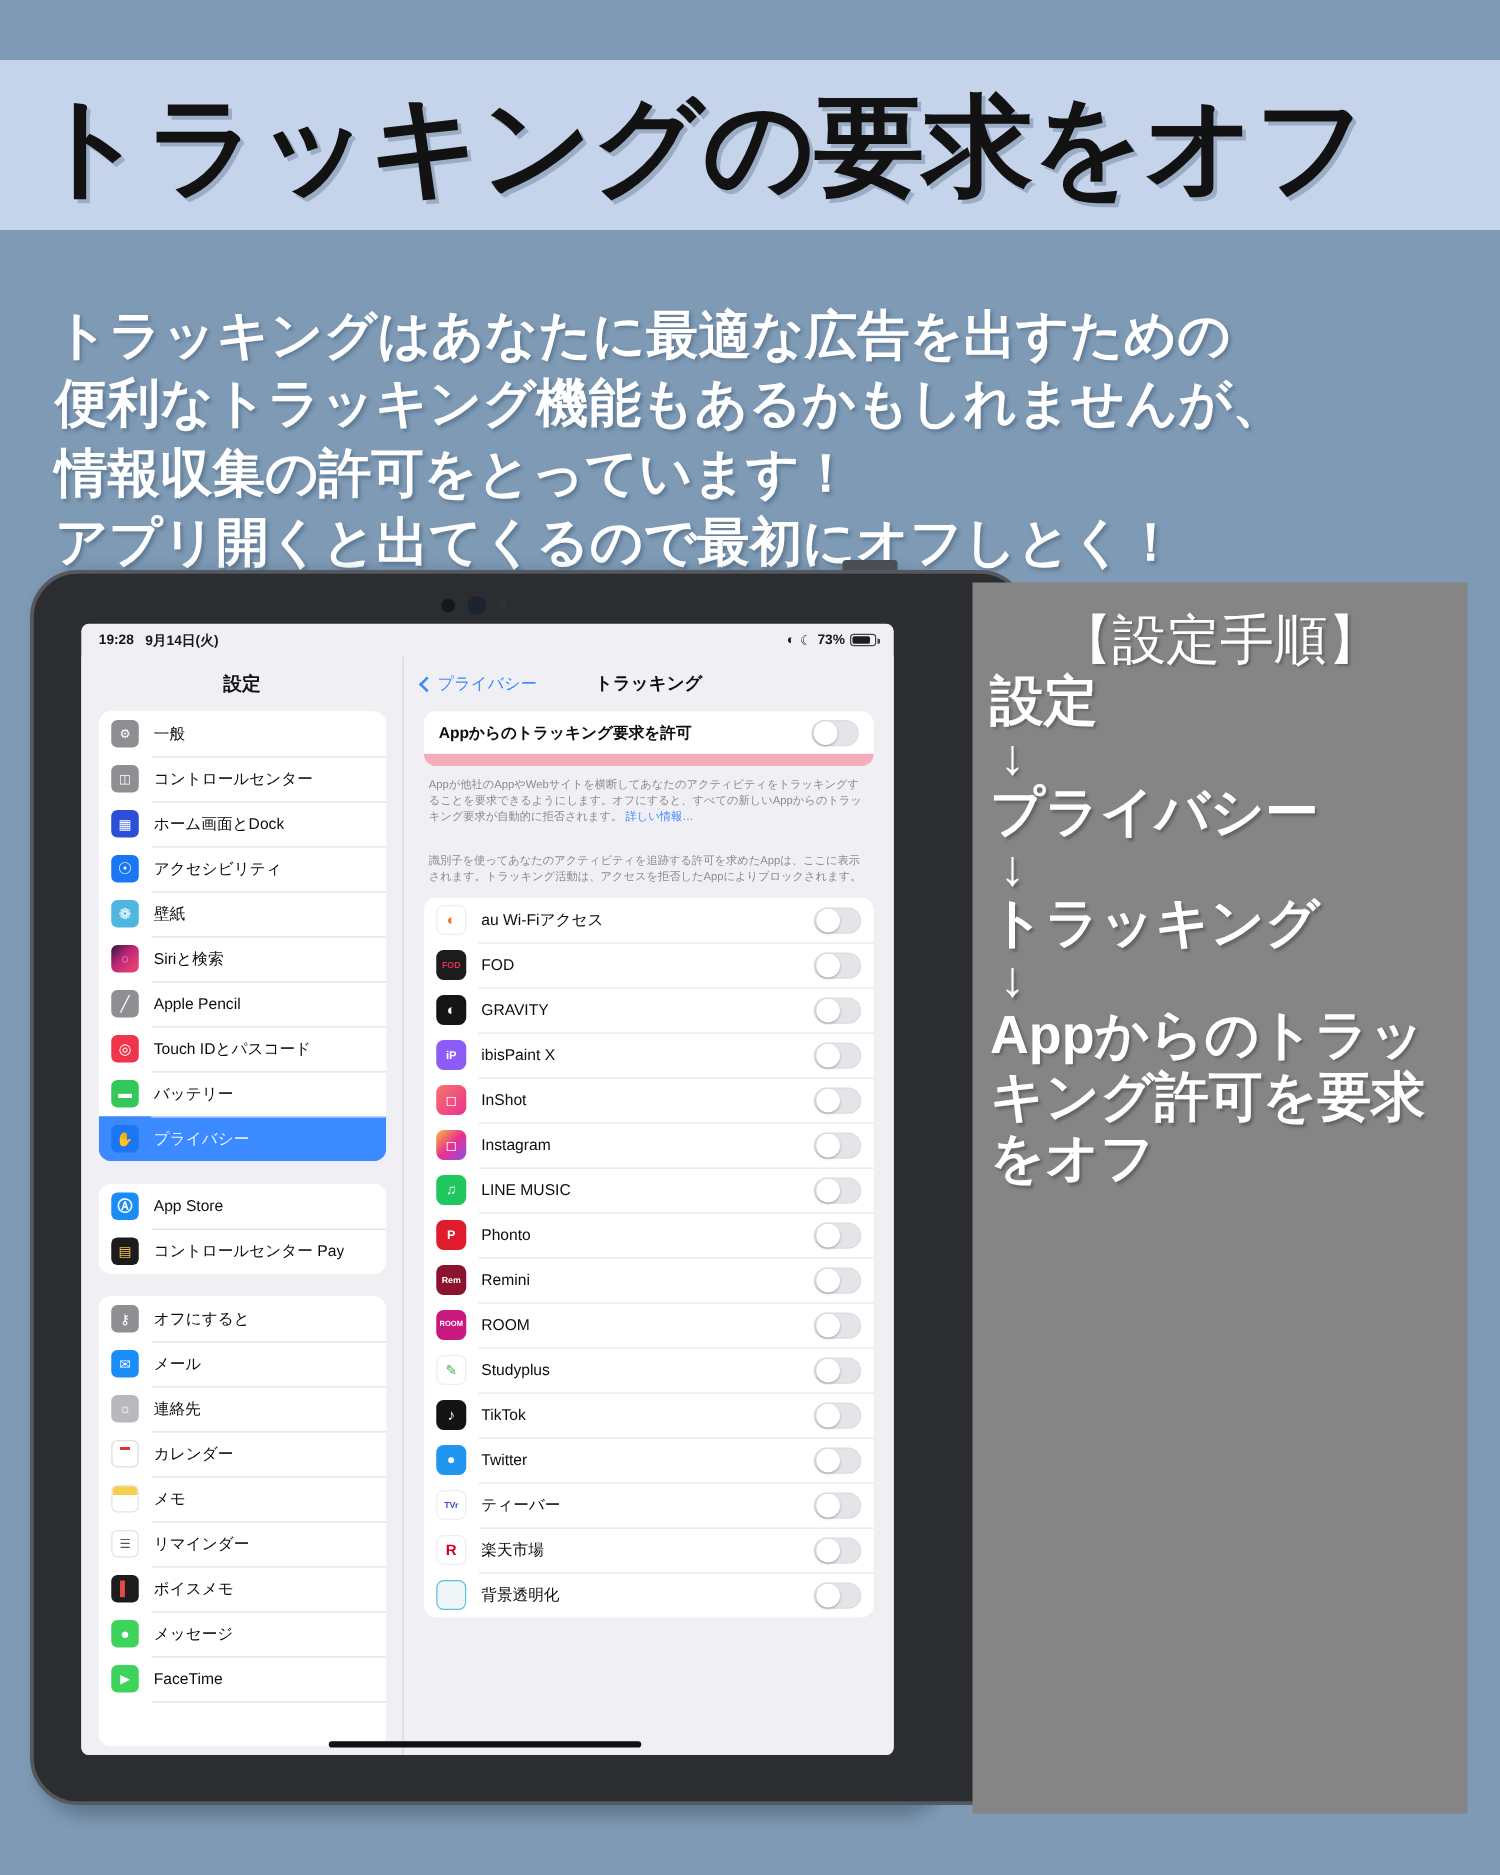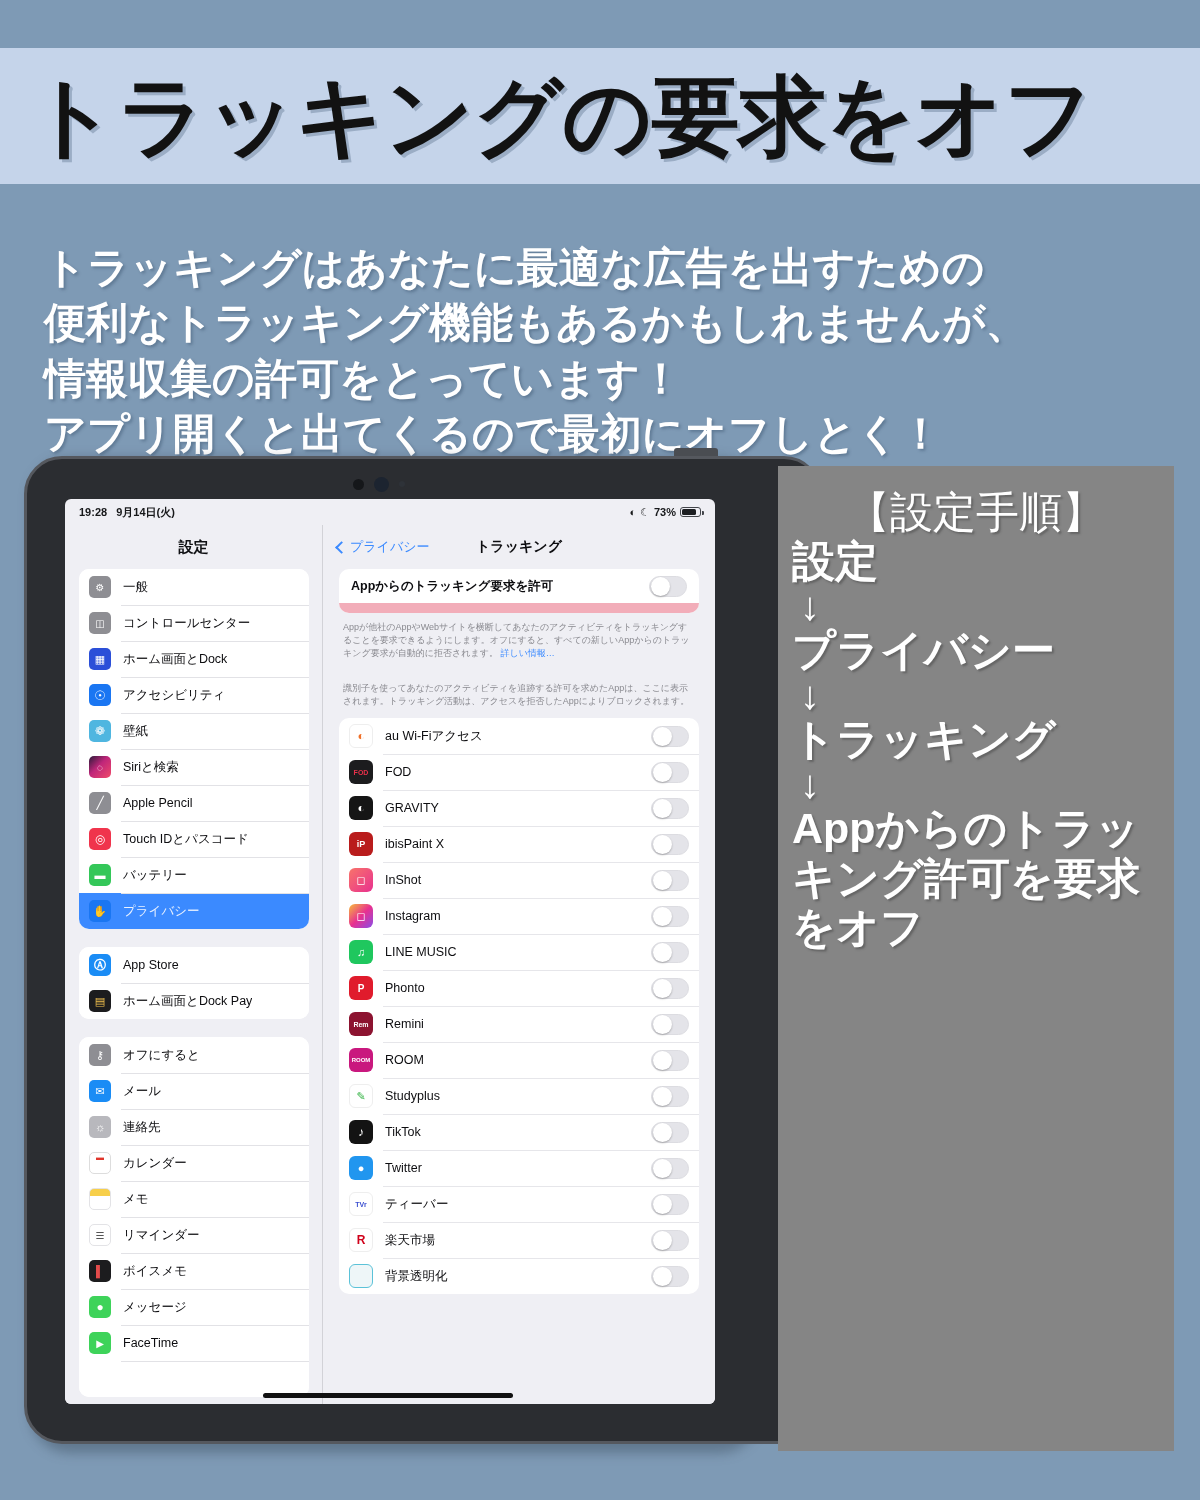--- a/index.html
+++ b/index.html
@@ -302,21 +302,21 @@
               </div>
             </div>
 
             <div class="group">
               <div class="row">
                 <span class="ic" style="background:#1a8cf5;font-size:12px">Ⓐ</span>
                 <span class="row-label">App Store</span>
               </div>
               <div class="row">
                 <span class="ic" style="background:#1c1c1e;font-size:11px;color:#f2c14e">▤</span>
-                <span class="row-label">ホーム画面とDock Pay</span>
+                <span class="row-label">コントロールセンター Pay</span>
               </div>
             </div>
 
             <div class="group">
               <div class="row">
                 <span class="ic" style="background:#8e8e93;font-size:11px">⚷</span>
                 <span class="row-label">オフにすると</span>
               </div>
               <div class="row">
                 <span class="ic" style="background:#1a8cf5;font-size:11px">✉</span>
@@ -403,21 +403,21 @@
                   </span>
               </div>
               <div class="app-row">
                 <span class="app-ic" style="background:#151515;font-size:12px">◐</span>
                 <span class="app-name">GRAVITY</span>
                 <span class="toggle">
                     <span class="knob"></span>
                   </span>
               </div>
               <div class="app-row">
-                <span class="app-ic" style="background:#b91c1c;font-size:9px">iP</span>
+                <span class="app-ic" style="background:#8b5cf6;font-size:9px">iP</span>
                 <span class="app-name">ibisPaint X</span>
                 <span class="toggle">
                     <span class="knob"></span>
                   </span>
               </div>
               <div class="app-row">
                 <span class="app-ic" style="background:linear-gradient(135deg,#f8746a,#e8318f);font-size:11px">◻</span>
                 <span class="app-name">InShot</span>
                 <span class="toggle">
                     <span class="knob"></span>

